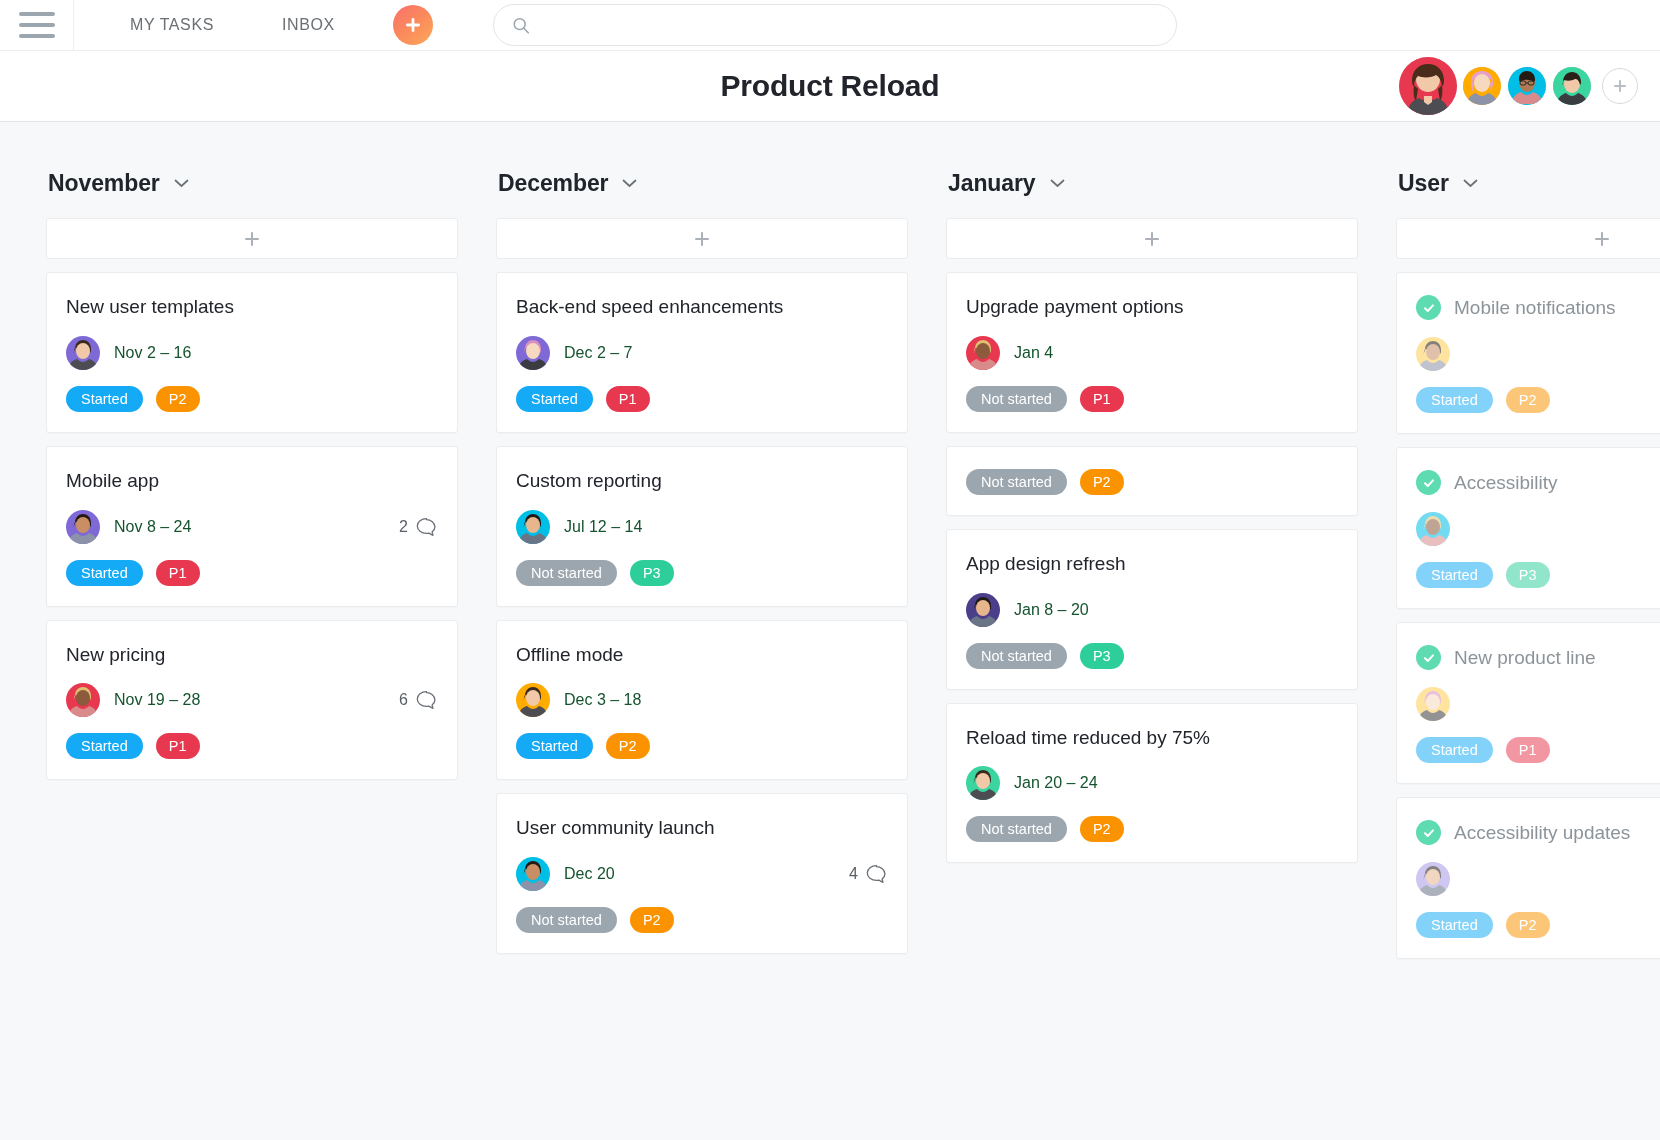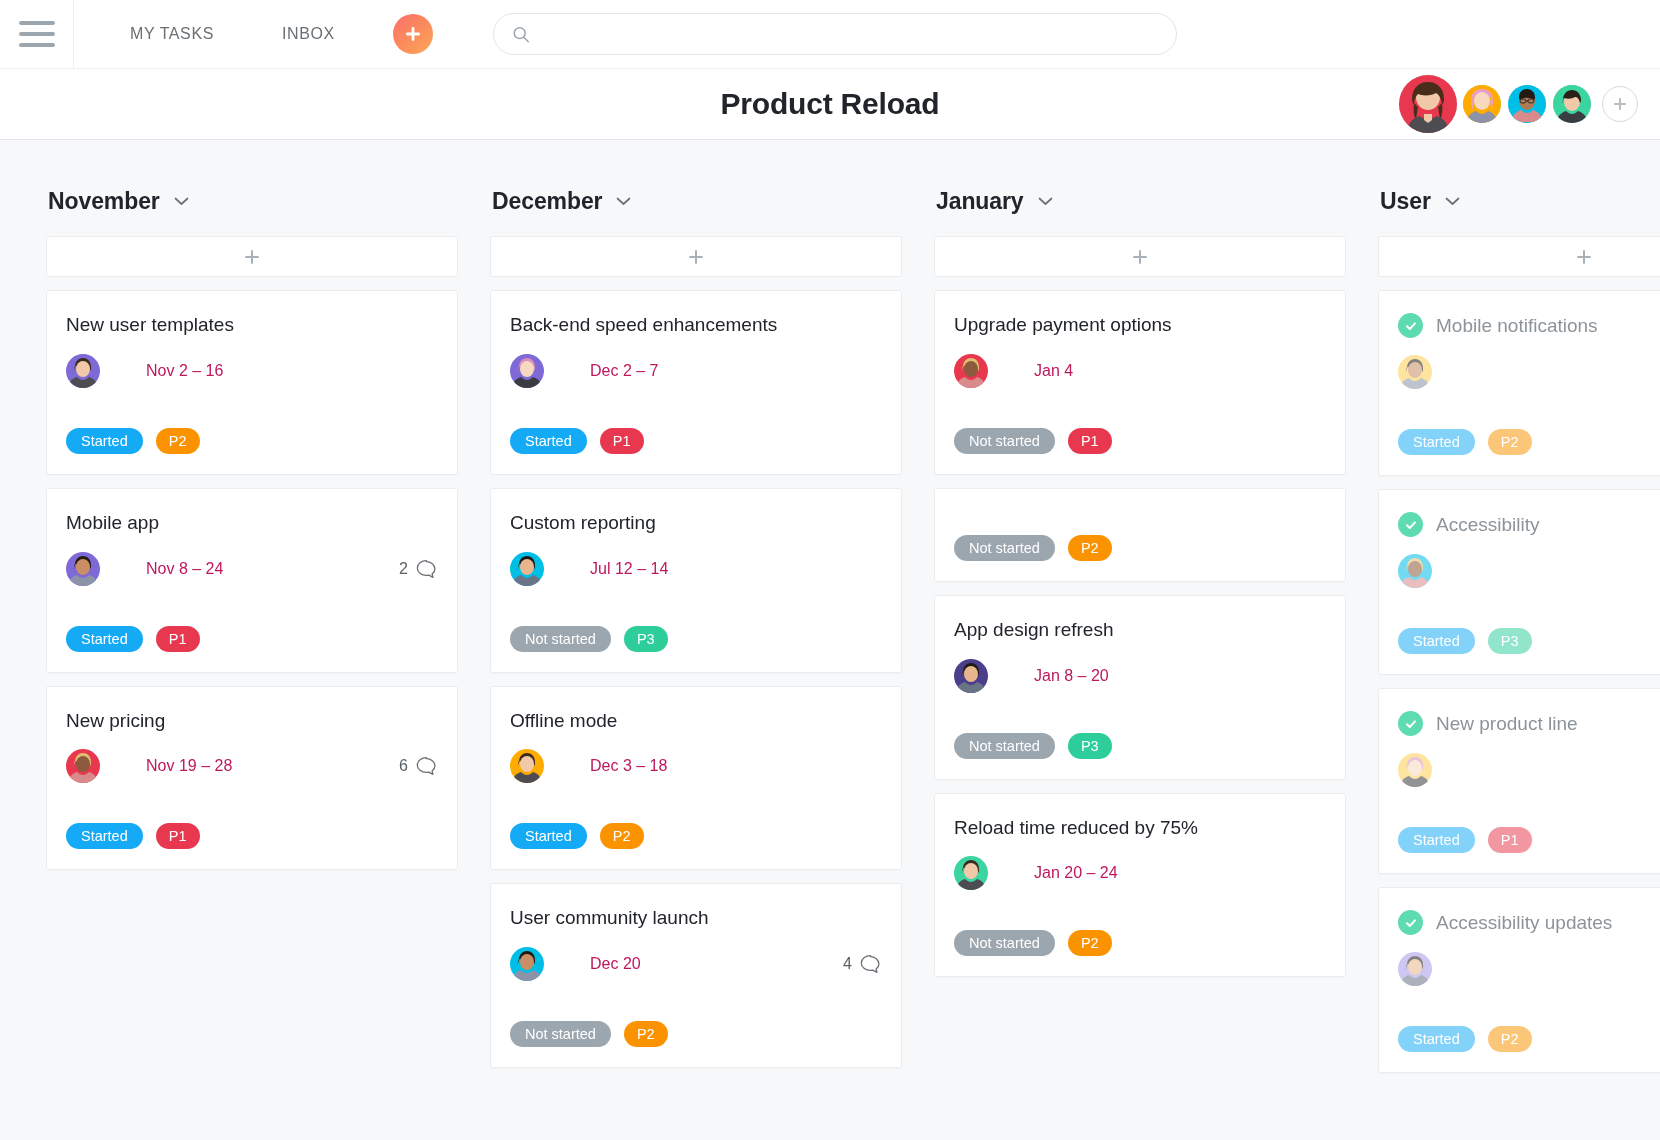--- a/index.html
+++ b/index.html
@@ -12,21 +12,21 @@
 
   body {
     font-family: "Liberation Sans", sans-serif;
     background: #F6F8F9;
     color: #1E1F21;
     -webkit-font-smoothing: antialiased;
   }
 
   
   .topbar {
-    height: 69px;
+    height: 51px;
     background: #FFFFFF;
     border-bottom: 1px solid #EDEEF0;
     display: flex;
     align-items: center;
     position: relative;
   }
 
   .hamburger-wrap {
     width: 74px;
     height: 69px;
@@ -151,21 +151,21 @@
     justify-content: center;
     cursor: pointer;
     margin-left: 4px;
     flex: none;
   }
 
   
   .board {
     display: flex;
     padding: 48px 0 0 46px;
-    gap: 0;
+    gap: 6px;
     height: calc(1140px - 140px);
   }
   .column {
     width: 412px;
     flex: none;
     margin-right: 32px;
   }
   .col-head {
     display: flex;
     align-items: center;
@@ -220,43 +220,41 @@
   .card-av {
     width: 34px; height: 34px;
     border-radius: 50%;
     overflow: hidden;
     flex: none;
     margin-right: 14px;
   }
   .card-av svg { display: block; width: 100%; height: 100%; }
   .card-date {
     font-size: 16px;
-    color: #be185d;
-    margin-left: 32px;
+    color: #14532d;
   }
   .comments {
     margin-left: auto;
     display: flex;
     align-items: center;
     gap: 8px;
     color: #5A6067;
     font-size: 16px;
   }
   .tags { display: flex; align-items: center; gap: 13px; }
   .tag {
     height: 26px;
     border-radius: 13px;
     padding: 0 15px;
     display: inline-flex;
     align-items: center;
     justify-content: center;
     font-size: 14.5px;
     color: #FFFFFF;
     white-space: nowrap;
-    margin-top: 24px;
   }
   .tag-p { padding: 0 13px; }
 
   
   .card.done .card-title { color: #8D9499; }
   .card.done .tag { opacity: 0.52; }
   .card.done .card-av { opacity: 0.55; }
   .check {
     width: 25px; height: 25px;
     border-radius: 50%;

